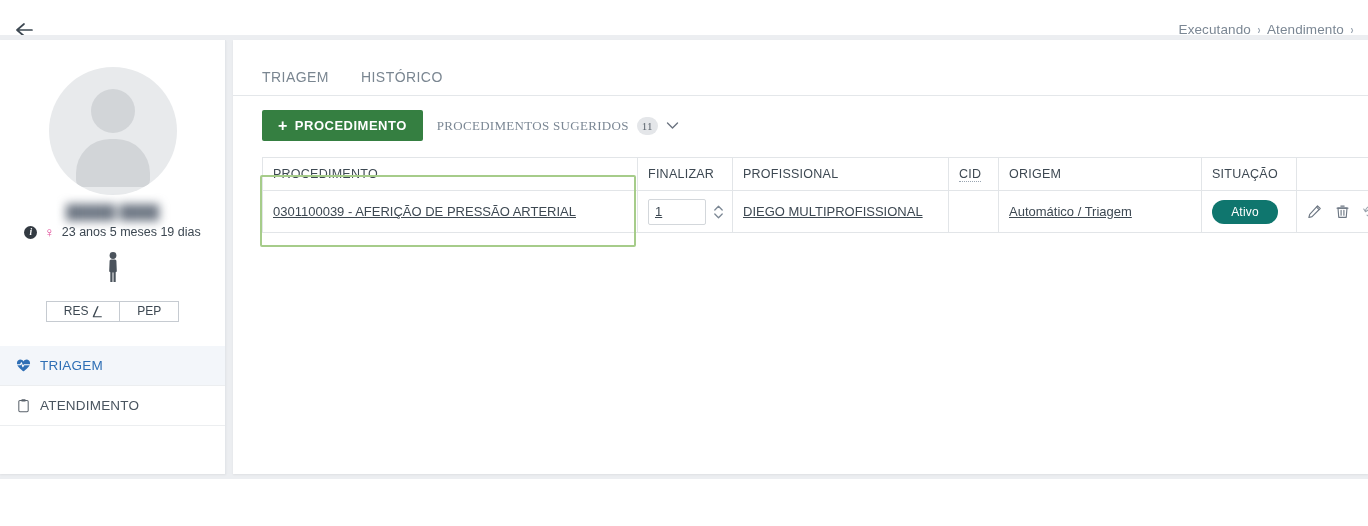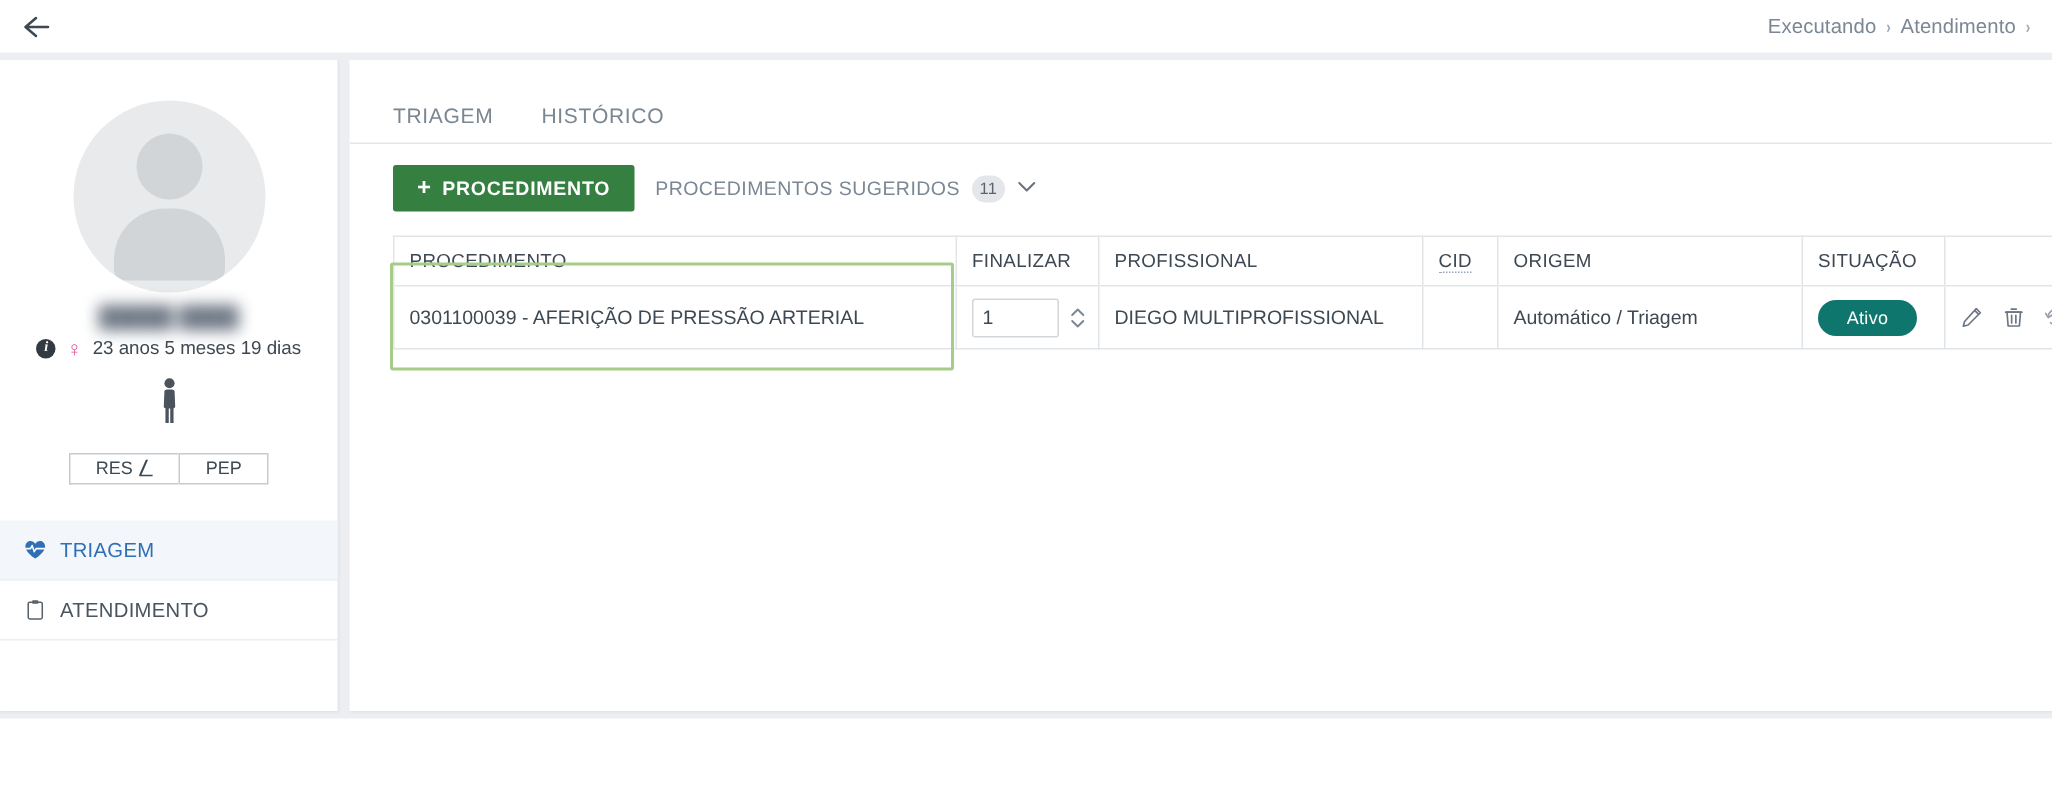--- a/index.html
+++ b/index.html
@@ -11,21 +11,21 @@
     overflow: hidden;
   }
   #app {
     position: relative;
     width: 1368px; height: 526px;
     background: #ffffff;
   }
 
   
   .topbar {
-    position: absolute; left: 0; top: 0;
+    position: absolute; left: 0; top: 12px;
     width: 1368px; height: 35px;
     background: #ffffff;
     display: flex; align-items: center;
   }
   .back-btn {
     width: 48px; height: 35px;
     display: flex; align-items: center; justify-content: center;
     cursor: pointer;
   }
   .back-btn svg { display: block; }
@@ -195,20 +195,21 @@
     border-radius: 2px;
     cursor: pointer;
     display: inline-flex; align-items: center; gap: 7px;
     font-family: "Liberation Sans", sans-serif;
   }
   .btn-add .plus { font-size: 16px; font-weight: bold; line-height: 1; }
   .suggested {
     display: inline-flex; align-items: center; gap: 8px;
     font-size: 13px; color: #7b8794; letter-spacing: .3px;
     cursor: pointer;
+    font-family: Liberation Serif, serif;
   }
   .suggested .count {
     background: #e4e6e9; color: #5b646d;
     border-radius: 9px;
     font-size: 11px;
     min-width: 21px; height: 18px;
     display: inline-flex; align-items: center; justify-content: center;
     padding: 0 5px;
   }
   .suggested .chev { color: #6b7480; font-size: 11px; }
@@ -235,20 +236,21 @@
     vertical-align: middle;
     letter-spacing: .25px;
   }
   table.grid td {
     font-size: 13px;
     color: #3d4852;
     height: 42px;
     padding: 0 10px;
     border: 1px solid #e2e5e8;
     vertical-align: middle;
+    text-decoration: underline;
   }
   th.c-proc, td.c-proc { width: 375px; }
   th.c-qtd,  td.c-qtd  { width: 95px; }
   th.c-prof, td.c-prof { width: 216px; }
   th.c-cid,  td.c-cid  { width: 50px; }
   th.c-orig, td.c-orig { width: 203px; }
   th.c-sit,  td.c-sit  { width: 95px; }
   th.c-act,  td.c-act  { width: 85px; }
 
   .cid-label {

